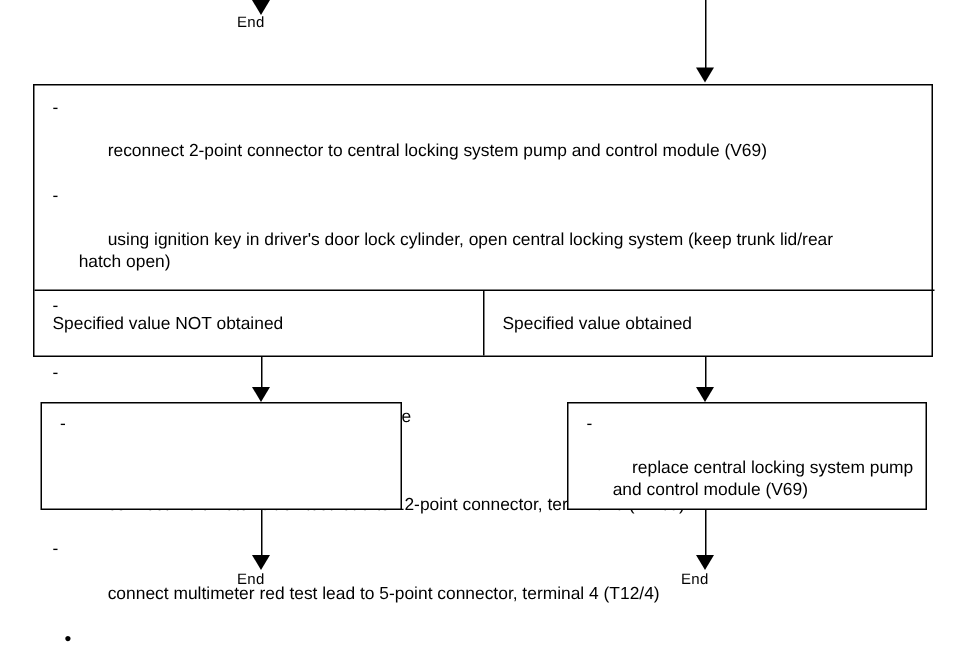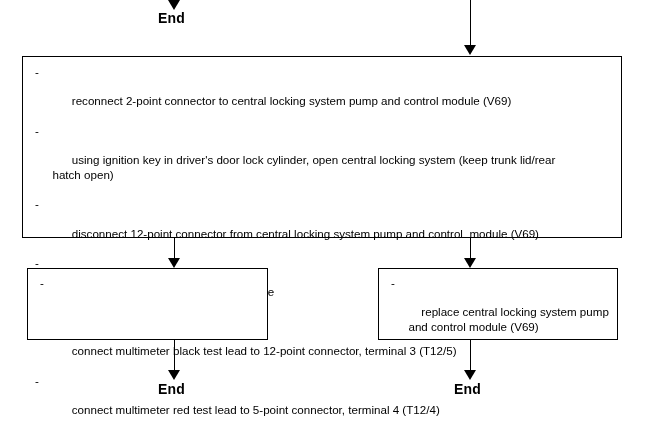--- a/index.html
+++ b/index.html
@@ -38,22 +38,22 @@
   .arrowhead {
     position: absolute;
     width: 0;
     height: 0;
     border-left: 6px solid transparent;
     border-right: 6px solid transparent;
     border-top: 10px solid #000;
   }
   .end-label {
     position: absolute;
-    font-size: 14px;
-    font-weight: bold;
+    font-size: 10px;
+    font-weight: normal;
     letter-spacing: 0.2px;
     white-space: nowrap;
   }
 
   
   #main-box {
     left: 22px;
     top: 56px;
     width: 600px;
     height: 182px;
@@ -166,40 +166,47 @@
         <span class="dash">-</span>
         <span>reconnect 2-point connector to central locking system pump and control module (V69)</span>
       </div>
       <div class="step">
         <span class="dash">-</span>
         <span>using ignition key in driver's door lock cylinder, open central locking system (keep trunk lid/rear
   hatch open)</span>
       </div>
       <div class="step">
         <span class="dash">-</span>
-        <span>disconnect 12-point connector from central locking system pump and control  module (V69)</span>
       </div>
       <div class="step">
         <span class="dash">-</span>
         <span>set multimeter Fluke 83 to 20 Volt scale</span>
       </div>
       <div class="step">
         <span class="dash">-</span>
         <span>connect multimeter black test lead to 12-point connector, terminal 3 (T12/5)</span>
       </div>
       <div class="step">
         <span class="dash">-</span>
         <span>connect multimeter red test lead to 5-point connector, terminal 4 (T12/4)</span>
       </div>
       <div class="step bulleted">
         <span class="dash">•</span>
         
       </div>
     </div>
 
+    <div id="result-row">
+      <div class="result-cell" id="result-cell-not-obtained">
+        <span>Specified value NOT obtained</span>
+      </div>
+      <div class="result-cell" id="result-cell-obtained">
+        <span>Specified value obtained</span>
+      </div>
+    </div>
   </div>
 
   <div class="vline" style="left:174px; top:238px; height:21px;"></div>
   <div class="arrowhead" style="left:168px; top:258px;"></div>
 
   <div class="vline" style="left:470px; top:238px; height:21px;"></div>
   <div class="arrowhead" style="left:464px; top:258px;"></div>
 
   <div class="box action-box" id="action-box-left">
     <div class="action-text">

